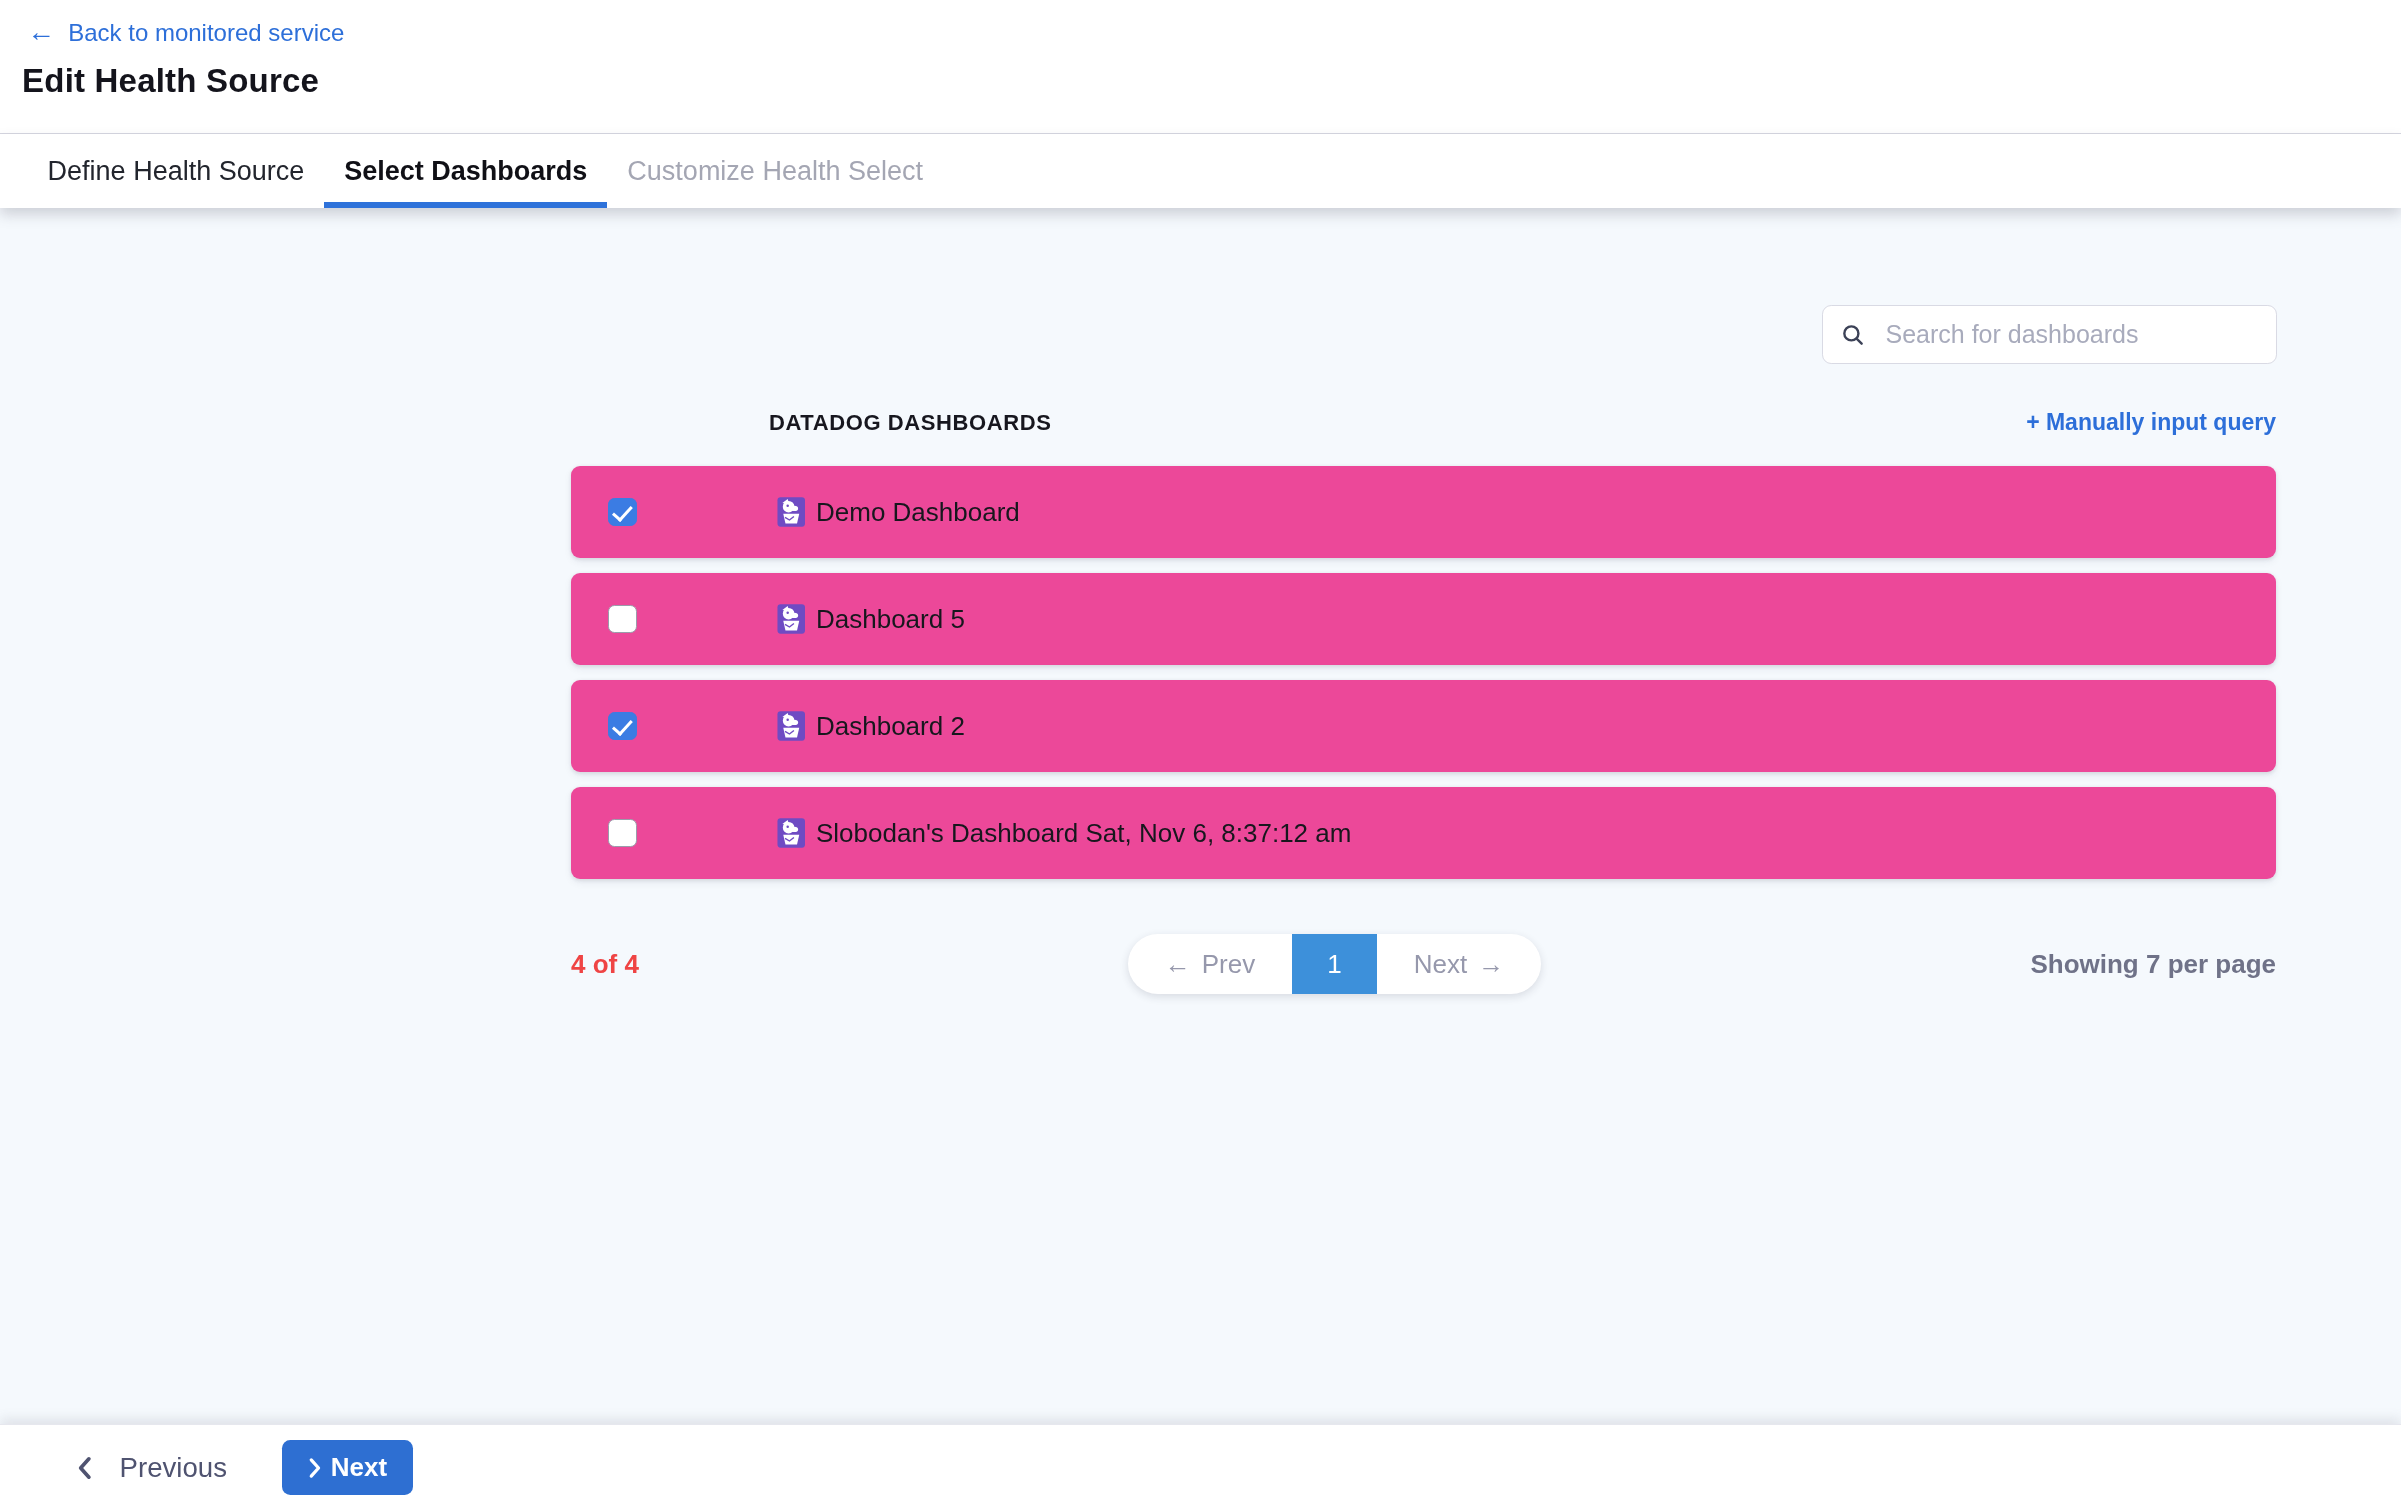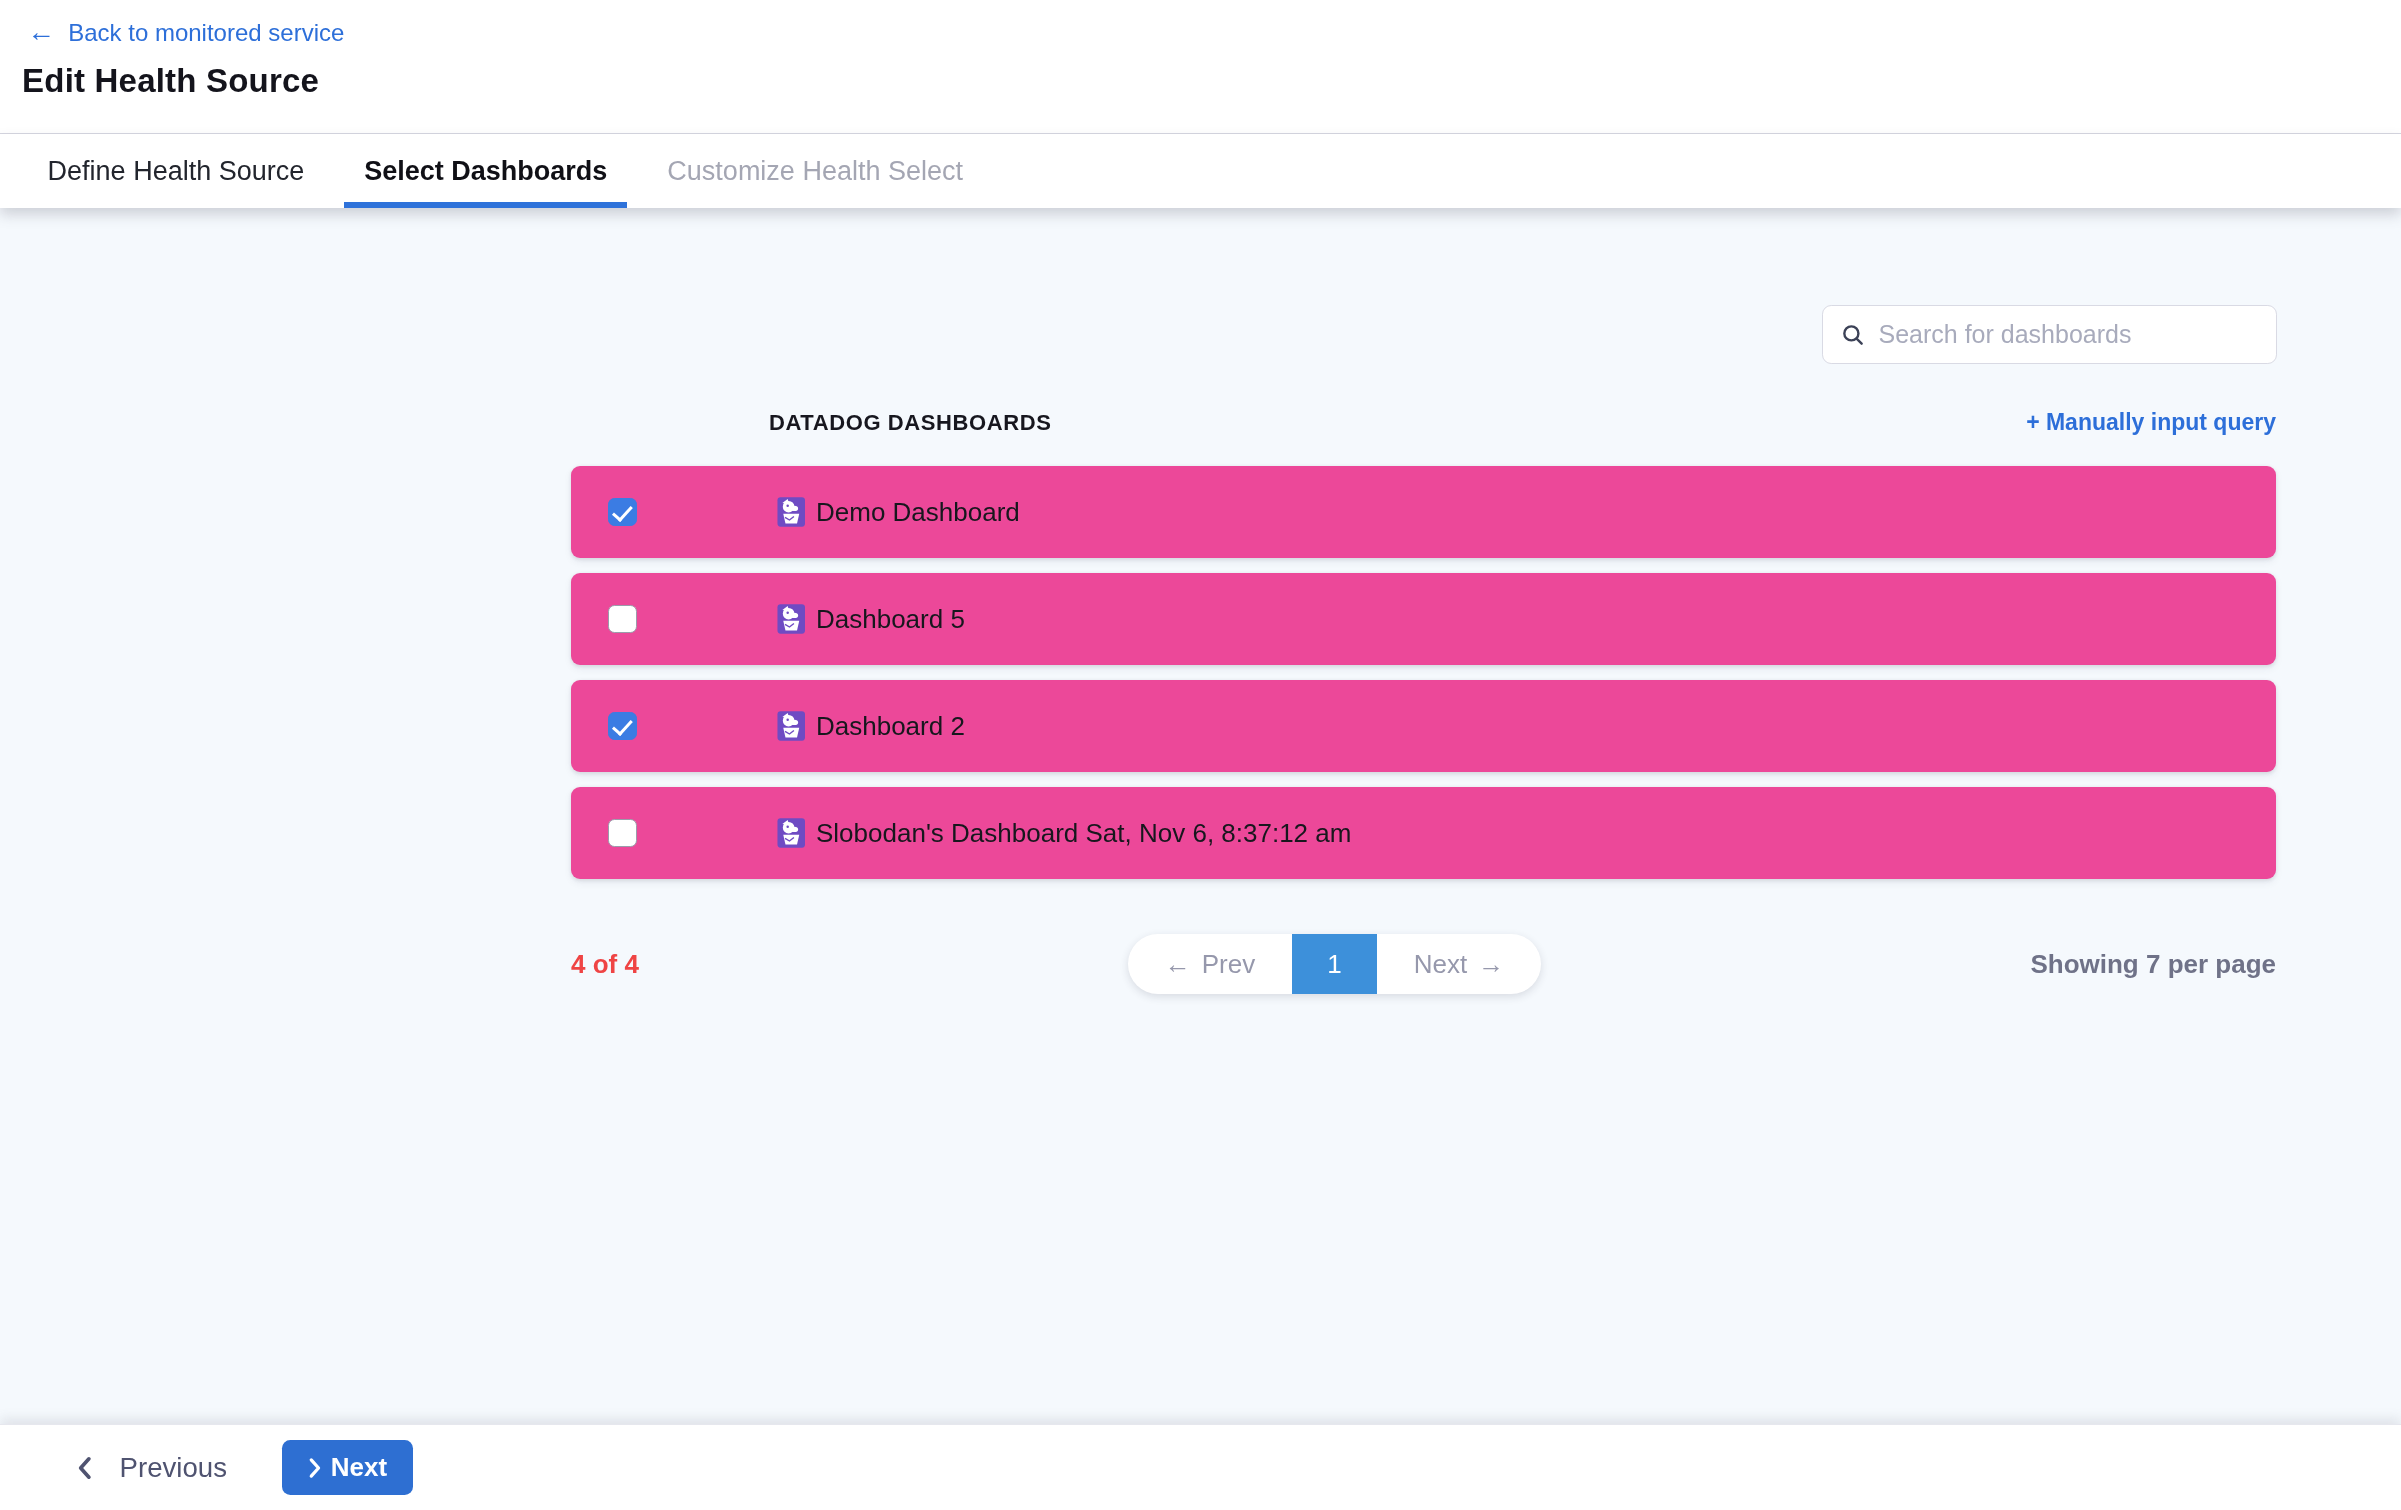--- a/index.html
+++ b/index.html
@@ -18,34 +18,34 @@
                padding:16.5px 0 0 27.6px;flex:none;}
   .back-link{display:inline-flex;align-items:center;gap:13px;color:var(--link-blue);
              font-size:24px;line-height:31px;cursor:pointer;text-decoration:none;}
   .back-arrow{font-size:27.6px;line-height:27.6px;}
   .page-title{margin:14.7px 0 0 -5.5px;padding-left:0;font-size:33px;font-weight:700;
               letter-spacing:0.2px;color:#14141c;}
 
   
   .tab-bar{height:74px;background:#fff;display:flex;align-items:stretch;
            padding-left:27.6px;flex:none;position:relative;z-index:5;
-           box-shadow:0 7.3px 13px rgba(86,88,105,.25);gap:20px;}
+           box-shadow:0 7.3px 13px rgba(86,88,105,.25);}
   .tab{display:flex;align-items:center;padding:0 20px;font-size:27px;color:#22252d;
        position:relative;cursor:pointer;white-space:nowrap;}
   .tab.active{font-weight:700;color:#101016;}
   .tab.active::after{content:"";position:absolute;left:0;right:0;bottom:0;height:6.4px;
                      background:var(--tab-underline-blue);}
   .tab.disabled{color:#a4a6b3;cursor:default;}
 
   
   .content{flex:1;background:var(--content-bg);position:relative;}
 
   .search-box{position:absolute;left:1822px;top:97px;width:455px;height:59px;
               background:#fff;border:1.8px solid #d9dae4;border-radius:9.2px;
-              display:flex;align-items:center;padding:0 16.5px;gap:13px;}
+              display:flex;align-items:center;padding:0 16.5px;gap:20px;}
   .search-box svg{flex:none;}
   .search-input{border:none;outline:none;flex:1;font-size:25px;color:#2c2f3e;
                 font-family:inherit;background:transparent;}
   .search-input::placeholder{color:#a8abbc;}
 
   .list-head-row{position:absolute;left:571px;width:1705px;top:195px;height:39px;
                  display:flex;align-items:center;}
   .list-title{margin-left:198px;font-size:22px;font-weight:700;letter-spacing:0.6px;
               color:#17171f;}
   .manual-query-link{margin-left:auto;font-size:23px;font-weight:700;

